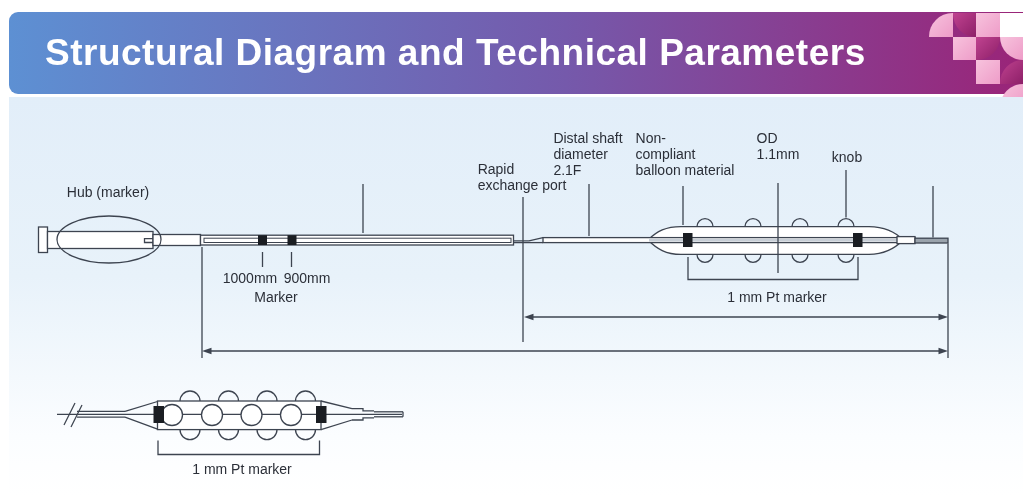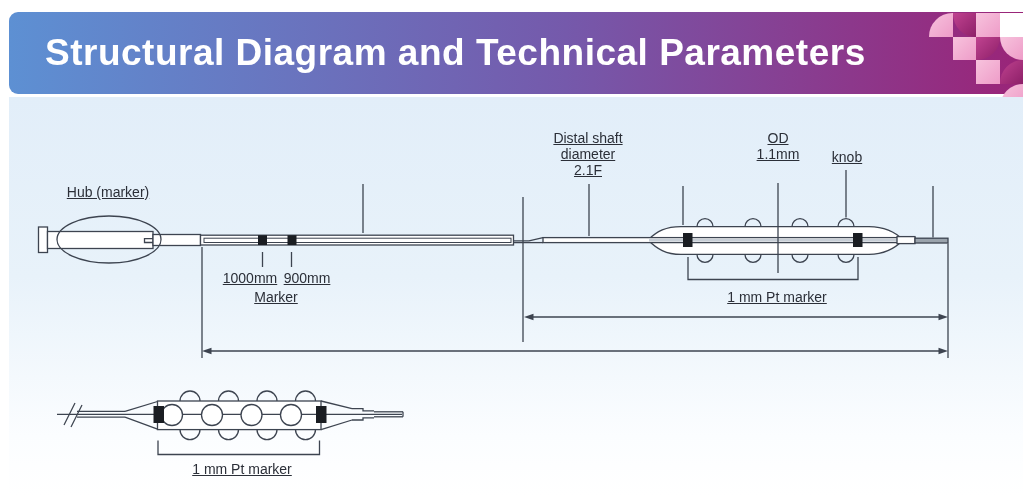--- a/index.html
+++ b/index.html
@@ -35,21 +35,21 @@
   .s {stroke:var(--line,#3d4450);stroke-width:1.3;fill:none;}
   .s1{stroke:var(--line,#3d4450);stroke-width:1;fill:none;}
   .f-w{fill:#fff;}
   .f-k{fill:var(--marker-black,#1a1d22);stroke:none;}
   .f-g{fill:var(--lumen-gray,#c7ced6);stroke:none;}
   .f-tip{fill:var(--tip-gray,#9aa3ac);}
   .f-line{fill:var(--line,#3d4450);stroke:none;}
 
   
   .lbl{position:absolute;transform:translateX(-50%);font-size:14px;line-height:16px;
-       text-align:center;white-space:pre-line;color:var(--text,#2b2f38);text-decoration:underline;}
+       text-align:left;white-space:pre-line;color:var(--text,#2b2f38);}
 </style>
 </head>
 <body>
 
 <div class="page">
 
   <div class="header">
     <h1 class="title">Structural Diagram and Technical Parameters</h1>
   </div>
 
@@ -166,23 +166,28 @@
       <path class="s" d="M352,408.6 L363,408.6 L363,410.8 L374,410.8"></path>
       <path class="s" d="M352,420 L363,420 L363,417.8 L374,417.8"></path>
       <line class="s" x1="374" y1="411.8" x2="403" y2="411.8"></line>
       <line class="s" x1="374" y1="416.8" x2="403" y2="416.8"></line>
       <line class="s" x1="403" y1="411.8" x2="403" y2="416.8"></line>
       <path class="s" d="M158,440.5 V454.5 H319.5 V440.5"></path>
     </g>
   </svg>
 
   <div class="lbl" style="left:108px;top:184px">Hub (marker)</div>
+  <div class="lbl" style="left:522px;top:161px">Rapid
+exchange port</div>
   <div class="lbl" style="left:588px;top:130px">Distal shaft
 diameter
 2.1F</div>
+  <div class="lbl" style="left:685px;top:130px">Non-
+compliant
+balloon material</div>
   <div class="lbl" style="left:778px;top:130px">OD
 1.1mm</div>
   <div class="lbl" style="left:847px;top:149px">knob</div>
   <div class="lbl" style="left:250px;top:270px">1000mm</div>
   <div class="lbl" style="left:307px;top:270px">900mm</div>
   <div class="lbl" style="left:276px;top:289px">Marker</div>
   <div class="lbl" style="left:777px;top:289px">1 mm Pt marker</div>
   <div class="lbl" style="left:242px;top:461px">1 mm Pt marker</div>
 
 </div>

